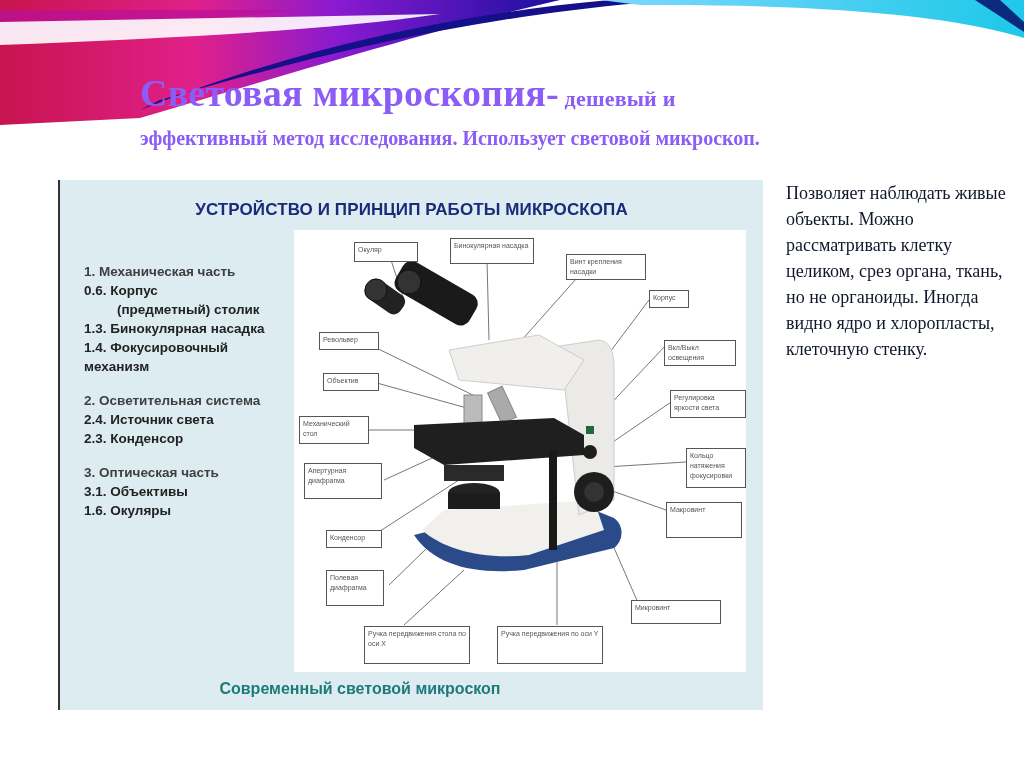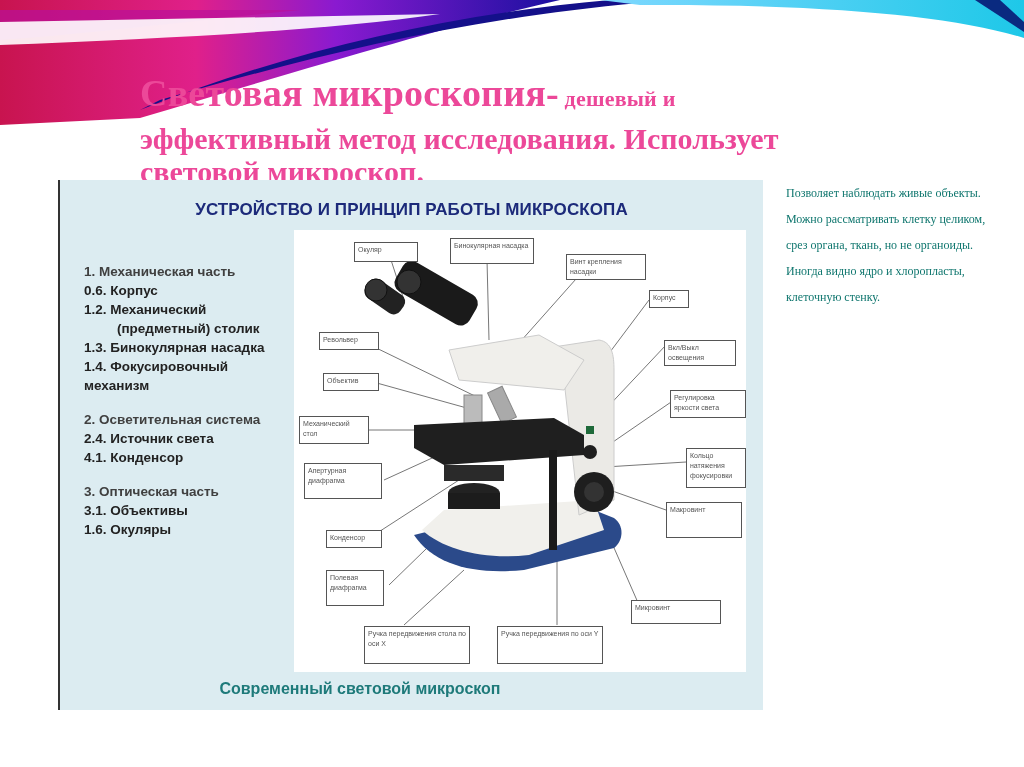--- a/index.html
+++ b/index.html
@@ -1,38 +1,38 @@
 <!DOCTYPE html>
 <html><head>
 <meta charset="utf-8">
 <style>
   html, body { margin:0; padding:0; }
   body { width:1024px; height:767px; position:relative; overflow:hidden; background:#ffffff; font-family:"Liberation Serif", serif; }
 
   
   .swoosh { position:absolute; left:0; top:0; width:1024px; height:130px; pointer-events:none; }
 
-  .title-block { position:absolute; left:140px; top:70px; width:750px; color:#ec4899; font-family:"Liberation Serif", serif; font-weight:bold; }
+  .title-block { position:absolute; left:140px; top:70px; width:750px; color:#8b5cf6; font-family:"Liberation Serif", serif; font-weight:bold; }
   .title-line1 { font-size:38px; line-height:46px; white-space:nowrap; letter-spacing:0.2px; }
   .title-line1 .small { font-size:22px; }
-  .title-rest { font-size:30px; line-height:33px; }
+  .title-rest { font-size:20px; line-height:33px; }
 
   .diagram { position:absolute; left:58px; top:180px; width:703px; height:530px; background:#dcecf1; border-left:2px solid #333; }
   .diagram-title { position:absolute; left:0; top:20px; width:703px; text-align:center; font-family:"Liberation Sans", sans-serif; font-weight:bold; font-size:17px; color:#1c2a7a; letter-spacing:0.1px; }
   .legend { position:absolute; left:24px; top:82px; font-family:"Liberation Sans", sans-serif; font-weight:bold; font-size:13.5px; line-height:19px; color:#222; }
   .legend .head { color:#404040; }
   .legend .gap { height:15px; }
   .legend .indent { padding-left:28px;text-align:center; }
 
   .photo { position:absolute; left:234px; top:50px; width:452px; height:442px; background:#ffffff; }
   .callout { position:absolute; border:1px solid #555; background:#fff; font-family:"Liberation Sans", sans-serif; font-size:7px; line-height:10px; color:#555; padding:2px 3px; box-sizing:border-box; }
 
   .caption { position:absolute; left:0; top:500px; width:600px; text-align:center; font-family:"Liberation Sans", sans-serif; font-weight:bold; font-size:16px; color:#1e7a7a; }
 
-  .side-text { position:absolute; left:786px; top:180px; width:220px; font-family:"Liberation Serif", serif; font-size:12px; line-height:26px; color:#0f766e; }
+  .side-text { position:absolute; left:786px; top:180px; width:220px; font-family:"Liberation Serif", serif; font-size:18px; line-height:26px; color:#0f172a; }
 </style>
 </head>
 <body>
 
 <svg class="swoosh" viewBox="0 0 1024 130" preserveAspectRatio="none">
   <defs>
     <linearGradient id="g1" x1="0" y1="0" x2="1" y2="0">
       <stop offset="0" stop-color="#c8144f"></stop>
       <stop offset="0.35" stop-color="#e0208a"></stop>
       <stop offset="0.6" stop-color="#8a1ad0"></stop>
@@ -57,29 +57,28 @@
   </div>
   <div class="title-rest">эффективный метод исследования. Использует световой микроскоп.</div>
 </div>
 
 <div class="diagram">
   <div class="diagram-title">УСТРОЙСТВО И ПРИНЦИП РАБОТЫ МИКРОСКОПА</div>
 
   <div class="legend">
     <div class="head">1. Механическая часть</div>
     <div>0.6. Корпус</div>
-    <div>1.2. Механический</div>
     <div class="indent">(предметный) столик</div>
     <div>1.3. Бинокулярная насадка</div>
     <div>1.4. Фокусировочный</div>
     <div>механизм</div>
     <div class="gap"></div>
     <div class="head">2. Осветительная система</div>
     <div>2.4. Источник света</div>
-    <div>4.1. Конденсор</div>
+    <div>2.3. Конденсор</div>
     <div class="gap"></div>
     <div class="head">3. Оптическая часть</div>
     <div>3.1. Объективы</div>
     <div>1.6. Окуляры</div>
   </div>
 
   <div class="photo">
 
     <svg width="452" height="442" viewBox="0 0 452 442" style="position:absolute;left:0;top:0;">
       <g stroke="#777" stroke-width="1" fill="none">

